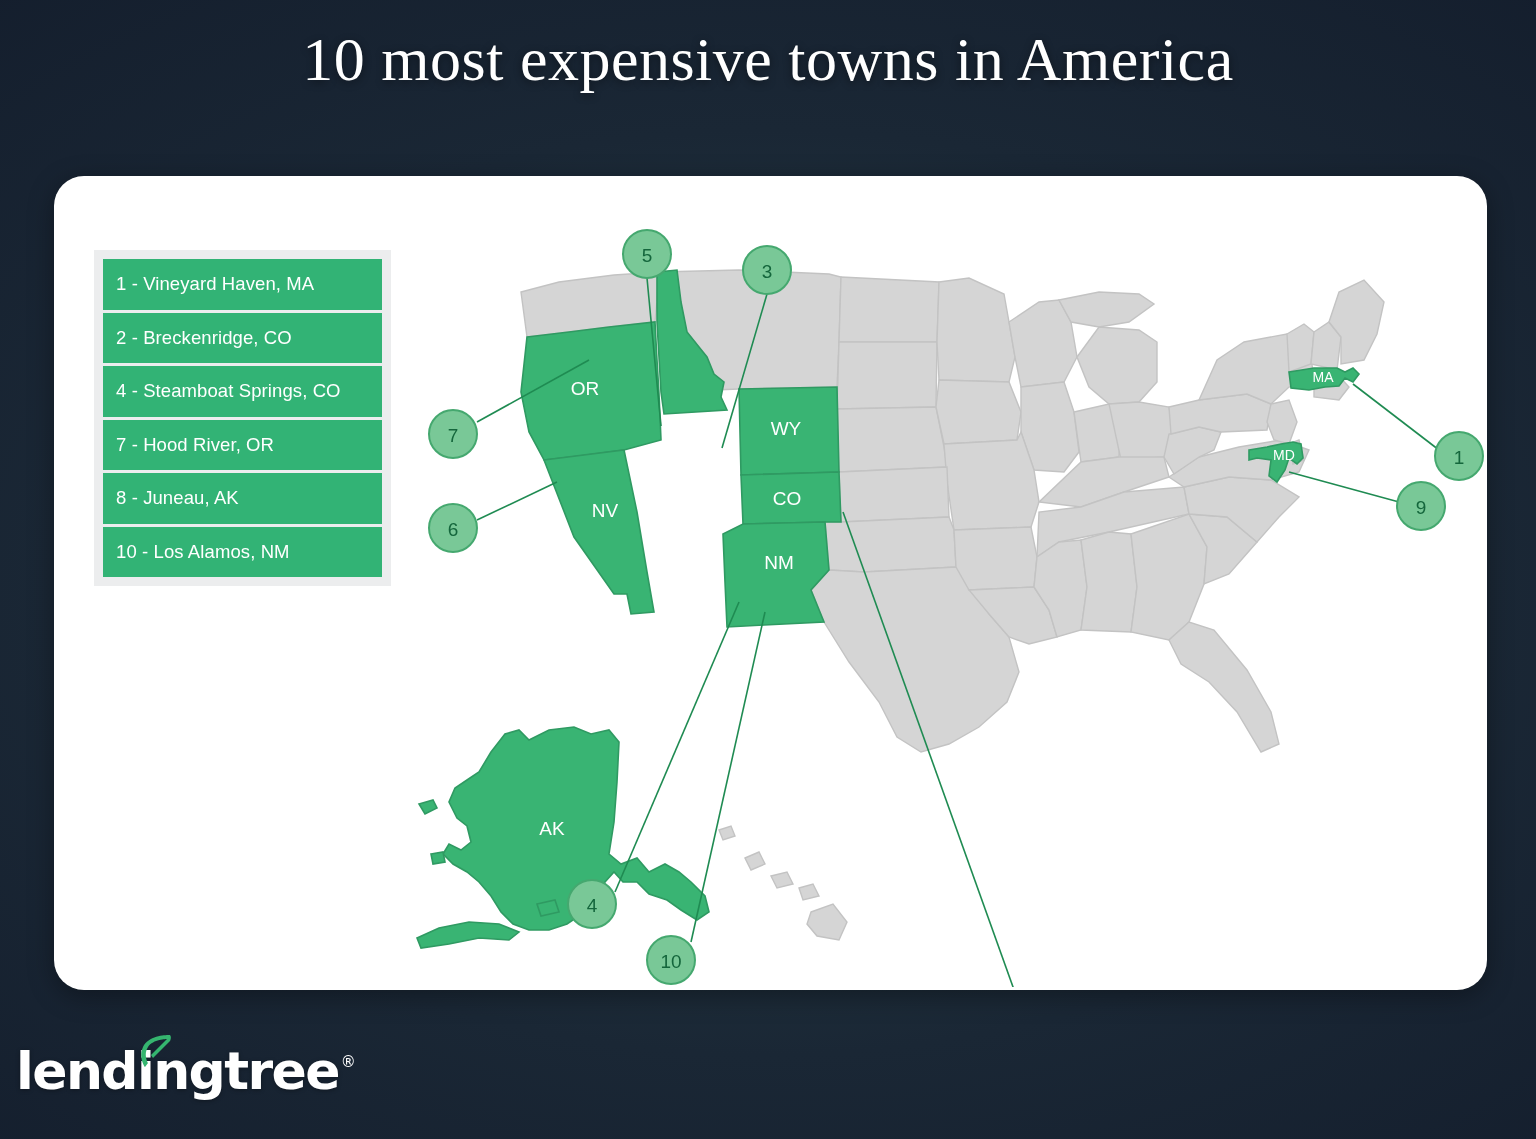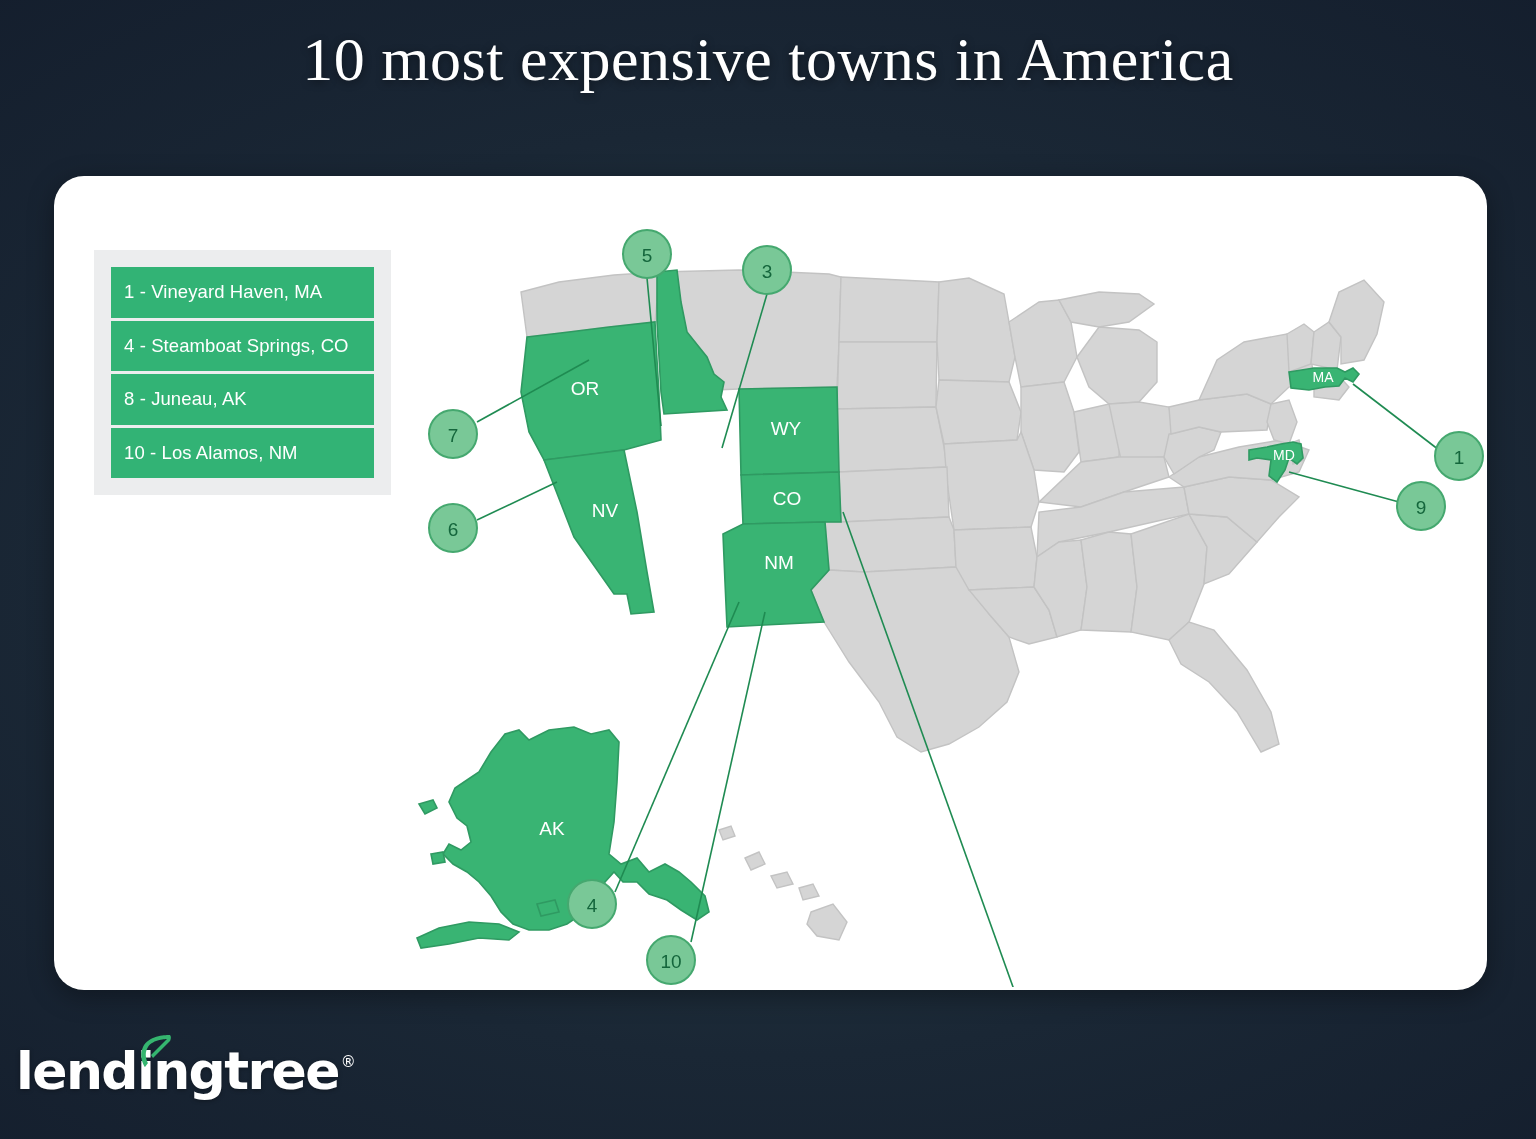--- a/index.html
+++ b/index.html
@@ -45,21 +45,21 @@
     overflow: hidden;
   }
 
   
   #legend-panel {
     position: absolute;
     left: 40px;
     top: 74px;
     width: 297px;
     background: #ecedee;
-    padding: 17px;
+    padding: 9px;
   }
 
   .legend-item {
     background: #32b375;
     color: #ffffff;
     font-size: 18.5px;
     line-height: 1;
     padding: 16px 12px 16px 13px;
     margin-bottom: 3px;
     white-space: nowrap;
@@ -148,21 +148,23 @@
 </style>
 </head>
 <body>
 
 <h1 id="page-title">10 most expensive towns in America</h1>
 
 <div id="card">
 
   <div id="legend-panel">
     <div class="legend-item">1 - Vineyard Haven, MA</div>
+    <div class="legend-item">2 - Breckenridge, CO</div>
     <div class="legend-item">4 - Steamboat Springs, CO</div>
+    <div class="legend-item">7 - Hood River, OR</div>
     <div class="legend-item">8 - Juneau, AK</div>
     <div class="legend-item">10 - Los Alamos, NM</div>
   </div>
 
   <div id="map-wrap">
     <svg id="map-svg" viewBox="0 0 1075 805" xmlns="http://www.w3.org/2000/svg">
 
       <g>
 
         <path class="st-grey" d="M112,110 L150,100 L205,93 L250,90 L248,118 L246,140 L200,145 L160,150 L118,155 Z"></path>

